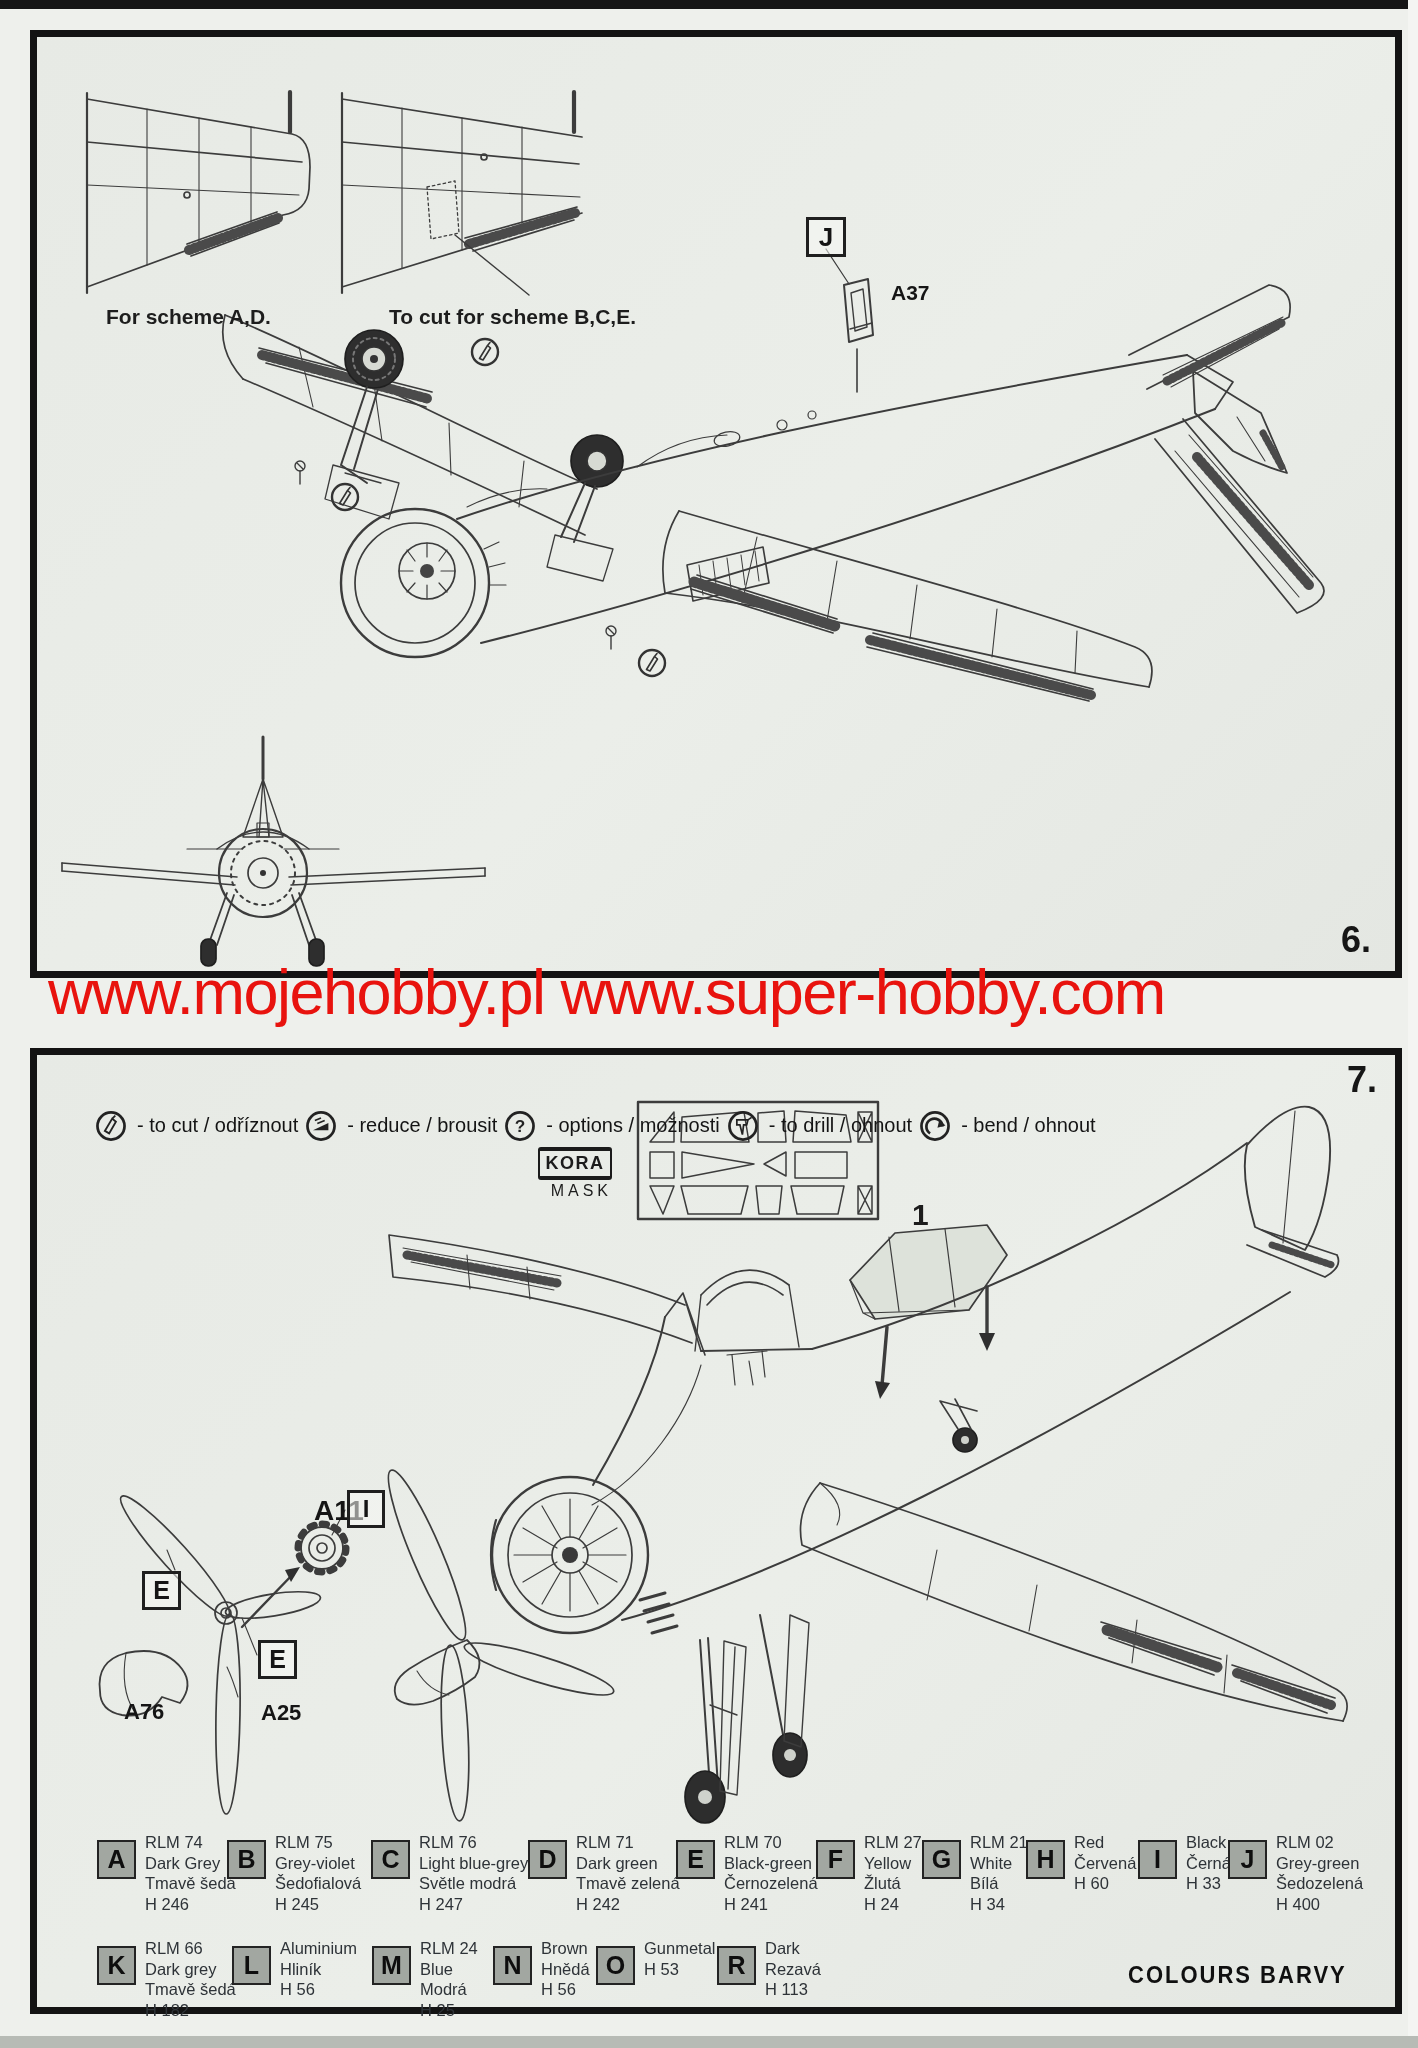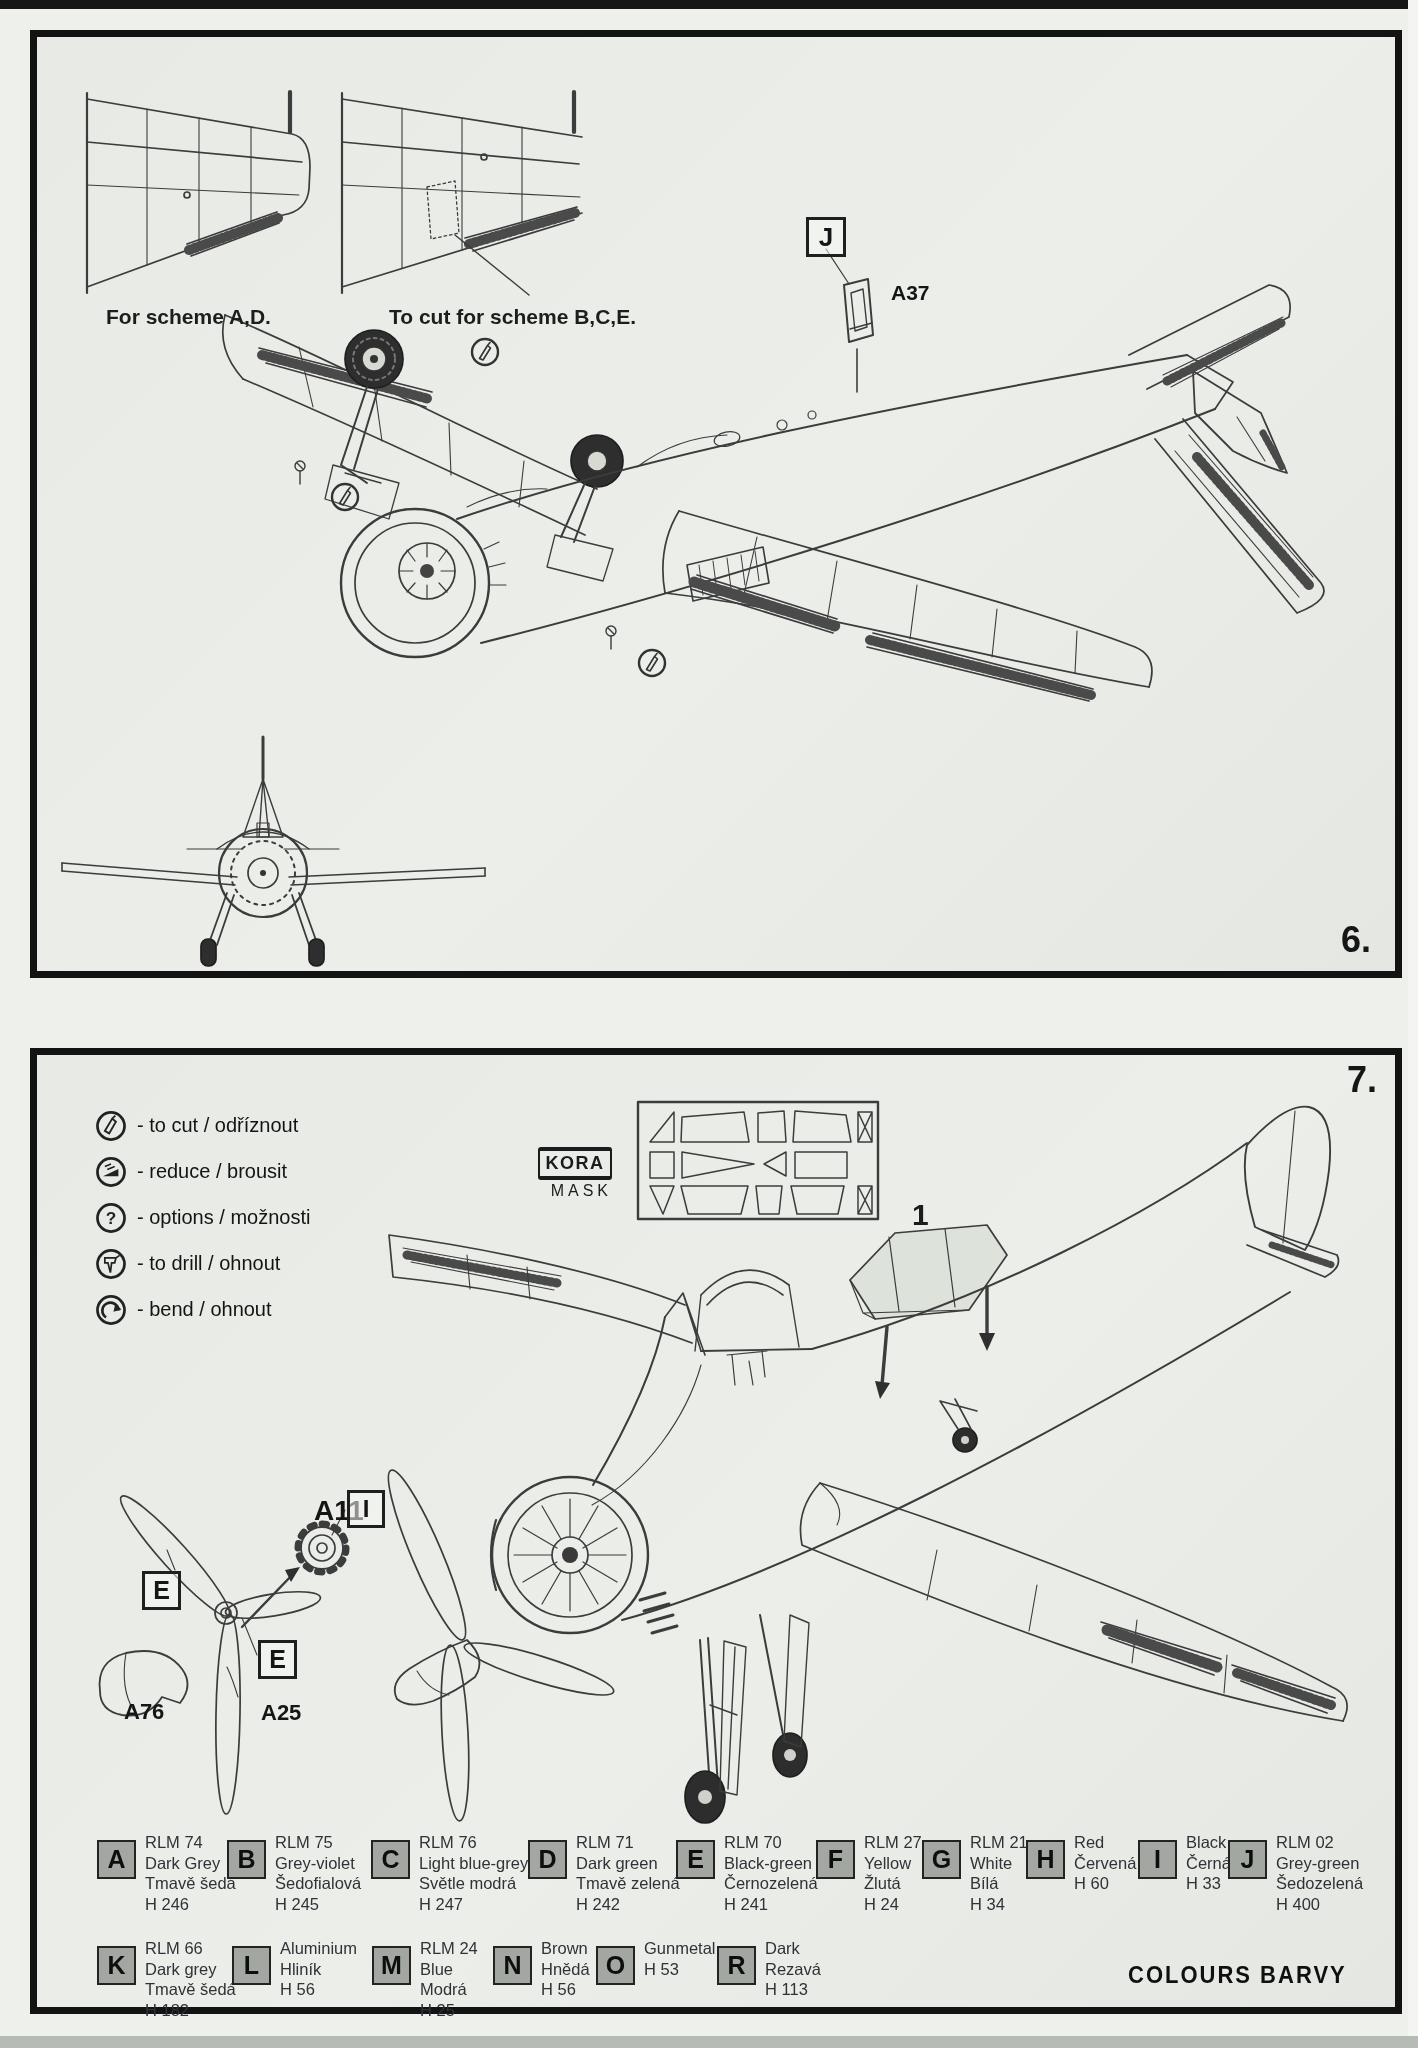--- a/index.html
+++ b/index.html
@@ -13,21 +13,21 @@
   .panel6{top:30px;height:948px;}
   .panel7{top:1048px;height:966px;}
   .art{position:absolute;left:0;top:0;}
   .step{position:absolute;font-weight:bold;font-size:36px;color:#161616;}
   .caption{position:absolute;font-weight:bold;font-size:21px;color:#1d1d1d;white-space:nowrap;}
   .pbox{position:absolute;display:flex;align-items:center;justify-content:center;
         border:3px solid #1f1f1f;background:rgba(246,248,244,.55);font-weight:bold;color:#151515;}
   .ptext{position:absolute;font-weight:bold;font-size:21px;color:#151515;white-space:nowrap;padding-left:21px;}
   .watermark{position:absolute;left:48px;top:952px;width:1340px;font-size:63px;line-height:80px;
              letter-spacing:-1.5px;white-space:nowrap;color:#e8130e;z-index:40;font-weight:normal;}
-  .legend{position:absolute;left:58px;top:54px;display:flex;flex-direction:column;gap:13px;z-index:5;}
+  .legend{position:absolute;left:58px;top:54px;display:flex;gap:7px;z-index:5;}
   .legend-row{display:flex;align-items:center;gap:10px;height:33px;}
   .legend-icon{width:32px;height:32px;flex:0 0 32px;}
   .legend-label{font-size:20px;color:#141414;white-space:nowrap;}
   .kora{position:absolute;left:501px;top:92px;text-align:right;z-index:5;}
   .kora-top{width:70px;height:25px;border:solid #1b1b1b;border-width:4px 2px;display:flex;align-items:center;
             justify-content:center;font-weight:bold;font-size:18px;letter-spacing:1.5px;border-radius:3px;}
   .kora-bottom{margin-top:2px;font-weight:normal;font-size:16px;letter-spacing:4px;}
   .callout1{position:absolute;left:875px;top:143px;font-weight:bold;font-size:30px;z-index:5;}
   .cc{position:absolute;display:flex;gap:9px;z-index:5;}
   .cc-letter{width:35px;height:35px;margin-top:8px;background:#a2a7a1;border:2px solid #232323;
@@ -176,20 +176,21 @@
       </g>
     </svg>
 
     <div class="caption" style="left:69px;top:268px;">For scheme A,D.</div>
     <div class="caption" style="left:352px;top:268px;">To cut for scheme B,C,E.</div>
     <div class="pbox" style="left:769px;top:180px;width:34px;height:34px;font-size:26px;">J</div>
     <div class="ptext" style="left:833px;top:244px;">A37</div>
     <div class="step" style="right:24px;bottom:10px;">6.</div>
   </section>
 
+  <div class="watermark">www.mojehobby.pl www.super-hobby.com</div>
 
   <section class="panel panel7">
     <svg class="art" width="1358" height="952" viewBox="0 0 1358 952">
       <g stroke="#3c3c3c" stroke-width="1.7" fill="none" stroke-linecap="round" stroke-linejoin="round">
 
         <g>
           <rect x="601" y="47" width="240" height="117" stroke-width="2.4"></rect>
           <g transform="translate(601,47)" stroke-width="1.5">
             <path d="M12,40 L36,10 L36,40 Z"></path>
             <path d="M44,15 L106,10 L111,40 L43,40 Z"></path>

